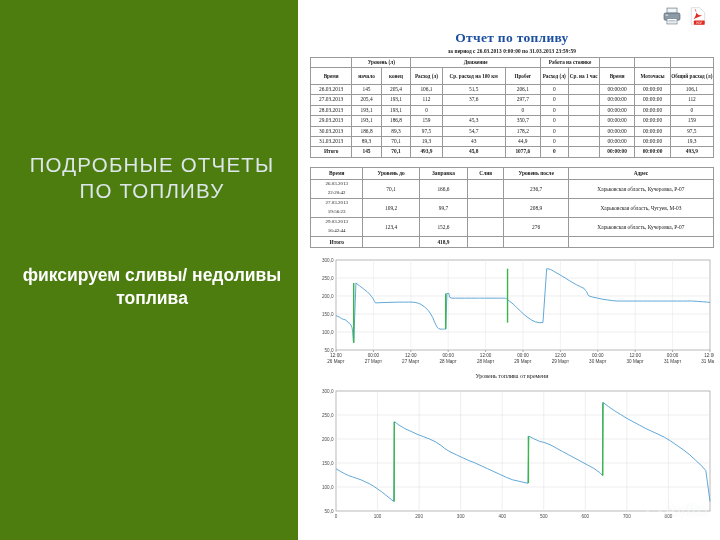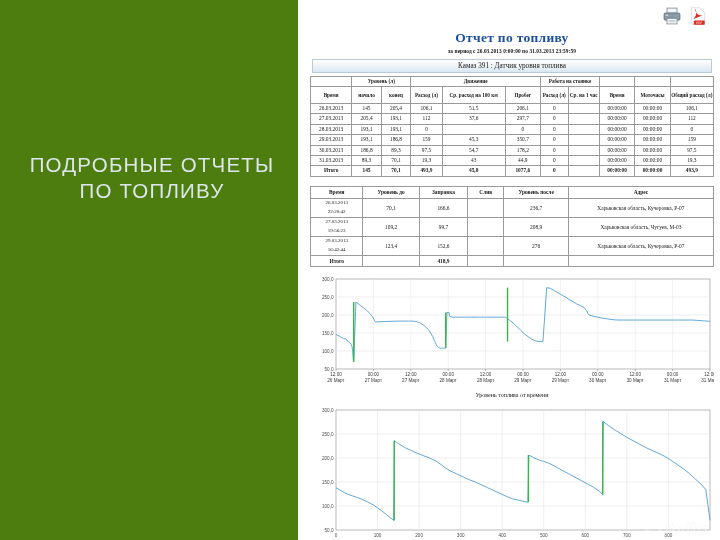--- a/index.html
+++ b/index.html
@@ -152,20 +152,21 @@
     border:3px solid #ffffff;box-sizing:border-box;
   }
 </style>
 </head>
 <body>
 
 <div id="root">
 
   <div class="promo">
     <div class="promo-headline">ПОДРОБНЫЕ ОТЧЕТЫ ПО ТОПЛИВУ</div>
+    <div class="promo-sub">фиксируем сливы/ недоливы топлива</div>
     <div class="promo-edge"></div>
   </div>
 
   <div class="report">
 
     <div class="toolbar">
       <svg class="ic" viewBox="0 0 24 24">
         <rect x="6" y="2.5" width="12" height="6" fill="#f2f5f8" stroke="#7d8b96" stroke-width="1"></rect>
         <rect x="2.5" y="8.5" width="19" height="8.5" rx="1.6" fill="#8a9aa6" stroke="#5d6e7a" stroke-width="1"></rect>
         <rect x="4.2" y="10.2" width="3.2" height="1.6" fill="#ccd6dd"></rect>
@@ -176,21 +177,20 @@
       <svg class="ic" viewBox="0 0 24 24">
         <path d="M4 2 h10 l6 6 v14 H4 Z" fill="#ffffff" stroke="#d0d0d0" stroke-width="0.8"></path>
         <path d="M8 3 c4 4 1 10 -1.5 13 c3 -1 7.5 -4 11 -4.5 c-3 -0.5 -7 0.5 -9.5 -8.5 Z" fill="#e02b20"></path>
         <rect x="7" y="17.5" width="13" height="5" rx="0.8" fill="#e02b20"></rect>
         <text x="13.5" y="21.6" font-size="3.6" fill="#ffffff" text-anchor="middle" font-family="DejaVu Sans, sans-serif">PDF</text>
       </svg>
     </div>
 
     <div class="rpt-title">Отчет по топливу</div>
     <div class="rpt-sub">за период с 26.03.2013 0:00:00 по 31.03.2013 23:59:59</div>
-    <div class="devbar">Камаз 391 : Датчик уровня топлива</div>
 
     <table class="t" id="tbl-main">
       <colgroup>
         <col style="width:10.5%">
           <col style="width:7.5%">
           <col style="width:7.5%">
         <col style="width:8%">
           <col style="width:16%">
           <col style="width:9%">
         <col style="width:7%">

